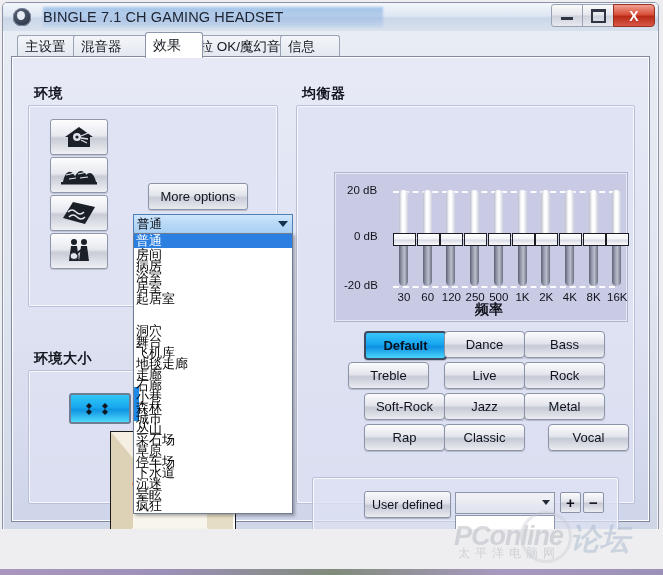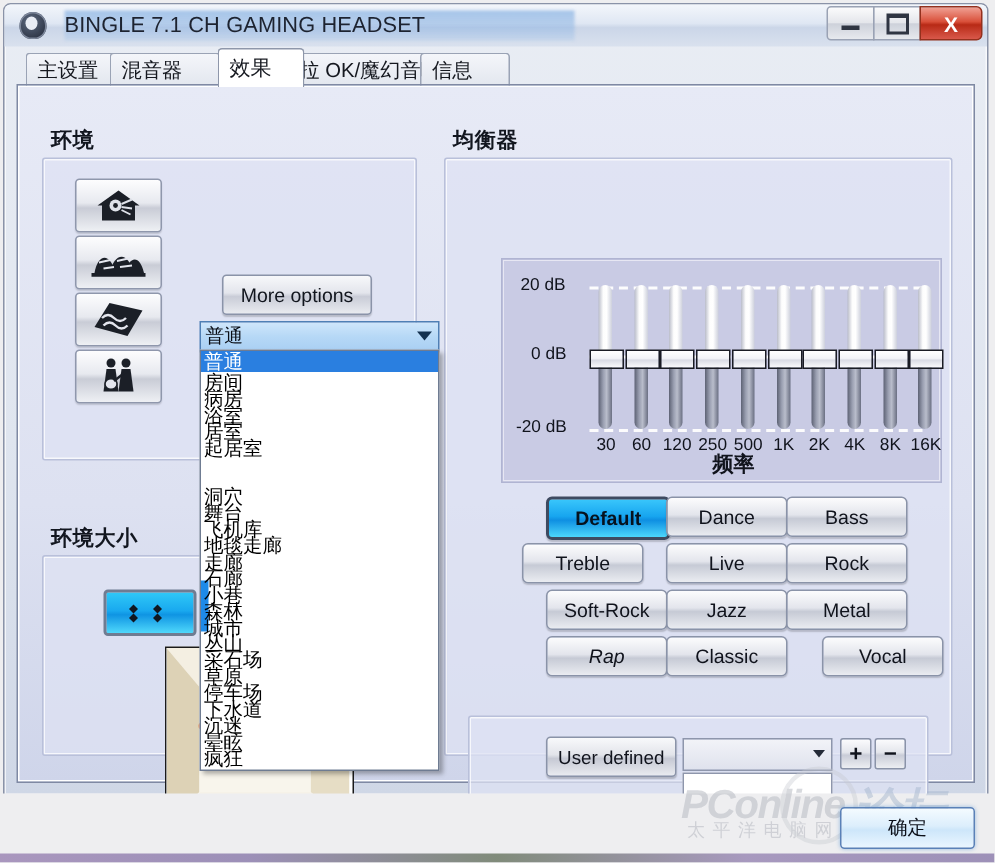--- a/index.html
+++ b/index.html
@@ -498,21 +498,21 @@
       <div id="preset-grid">
           <div class="preset active" style="left: 352px; top: 274px; font-weight: bold;">Default</div>
           <div class="preset" style="left: 432px; top: 274px;">Dance</div>
           <div class="preset" style="left: 512px; top: 274px;">Bass</div>
           <div class="preset" style="left: 336px; top: 305px;">Treble</div>
           <div class="preset" style="left: 432px; top: 305px;">Live</div>
           <div class="preset" style="left: 512px; top: 305px;">Rock</div>
           <div class="preset" style="left: 352px; top: 336px;">Soft-Rock</div>
           <div class="preset" style="left: 432px; top: 336px;">Jazz</div>
           <div class="preset" style="left: 512px; top: 336px;">Metal</div>
-          <div class="preset" style="left: 352px; top: 367px; font-style: italic;">Rap</div>
+          <div class="preset" style="left: 352px; top: 367px;">Rap</div>
           <div class="preset" style="left: 432px; top: 367px;">Classic</div>
           <div class="preset" style="left: 536px; top: 367px; text-align: right;">Vocal</div>
         </div>
 
       <div class="group" style="left:300px;top:420px;width:305px;height:70px;"></div>
 
       <div class="userdef">User defined</div>
       <div class="udcombo">
         <span class="arrow"></span>
       </div>
@@ -525,16 +525,15 @@
 
   <div class="bottombar"></div>
 
   <div class="watermark">
     <div class="wmring"></div>
     <div class="wm1">PConline</div>
     <div class="wm2">太平洋电脑网</div>
     <div class="wm3">论坛</div>
   </div>
 
-  <div class="okbtn">确定</div>
   <div class="botstripe"></div>
 
 </div>
 
 </body></html>

